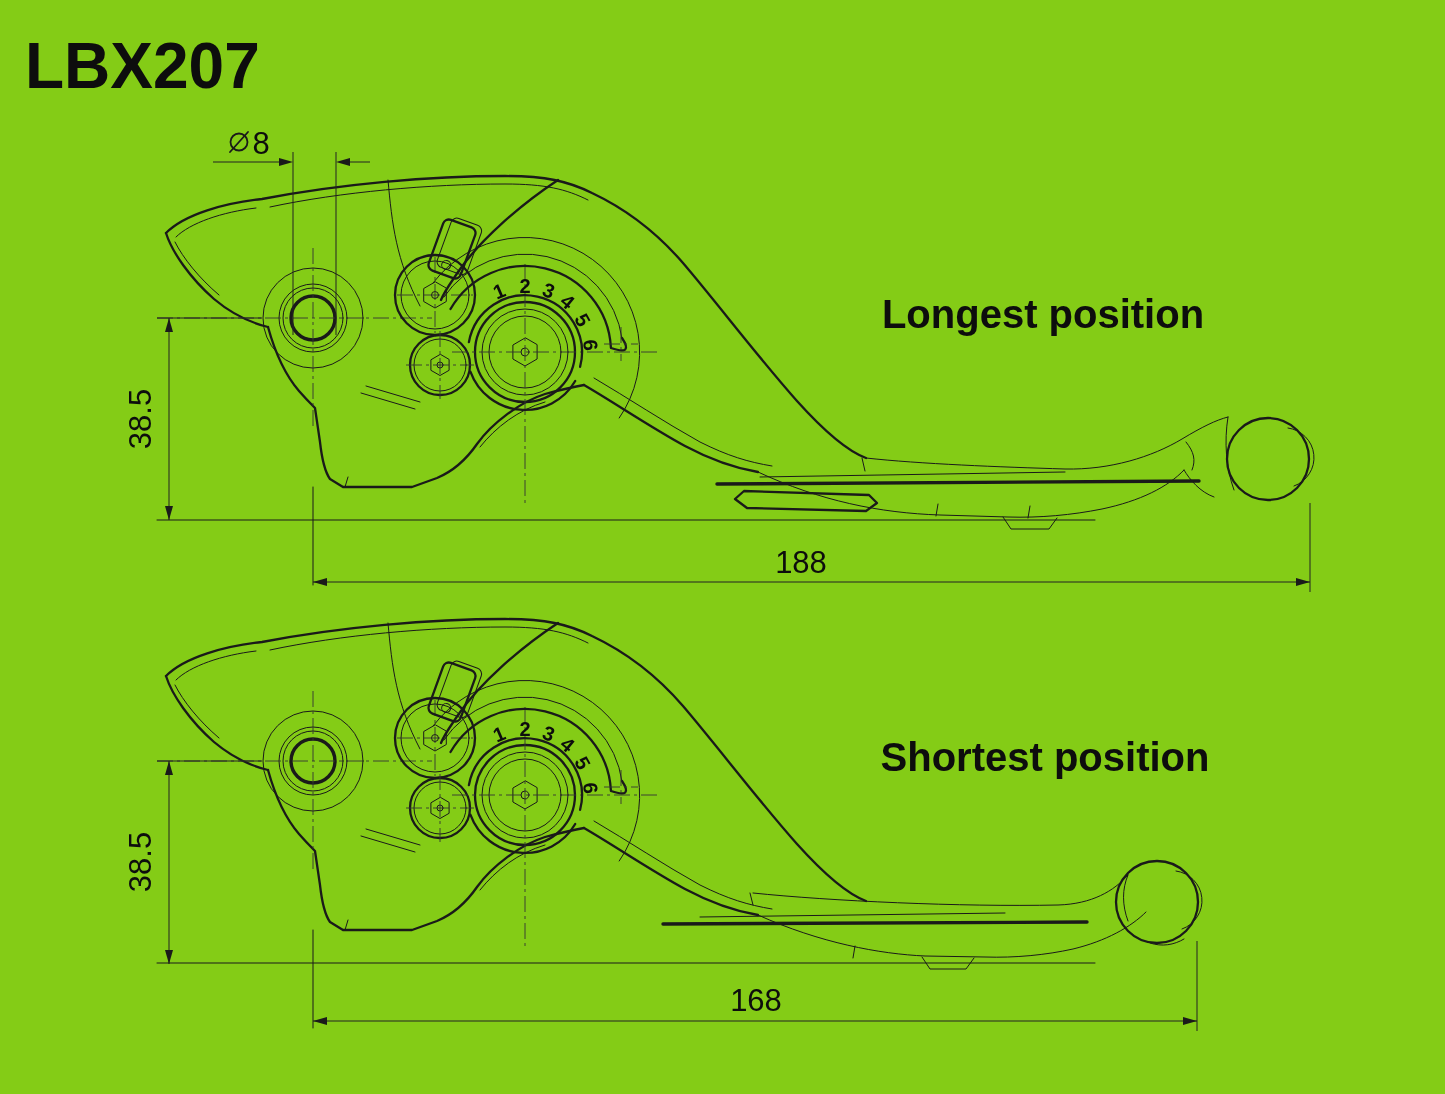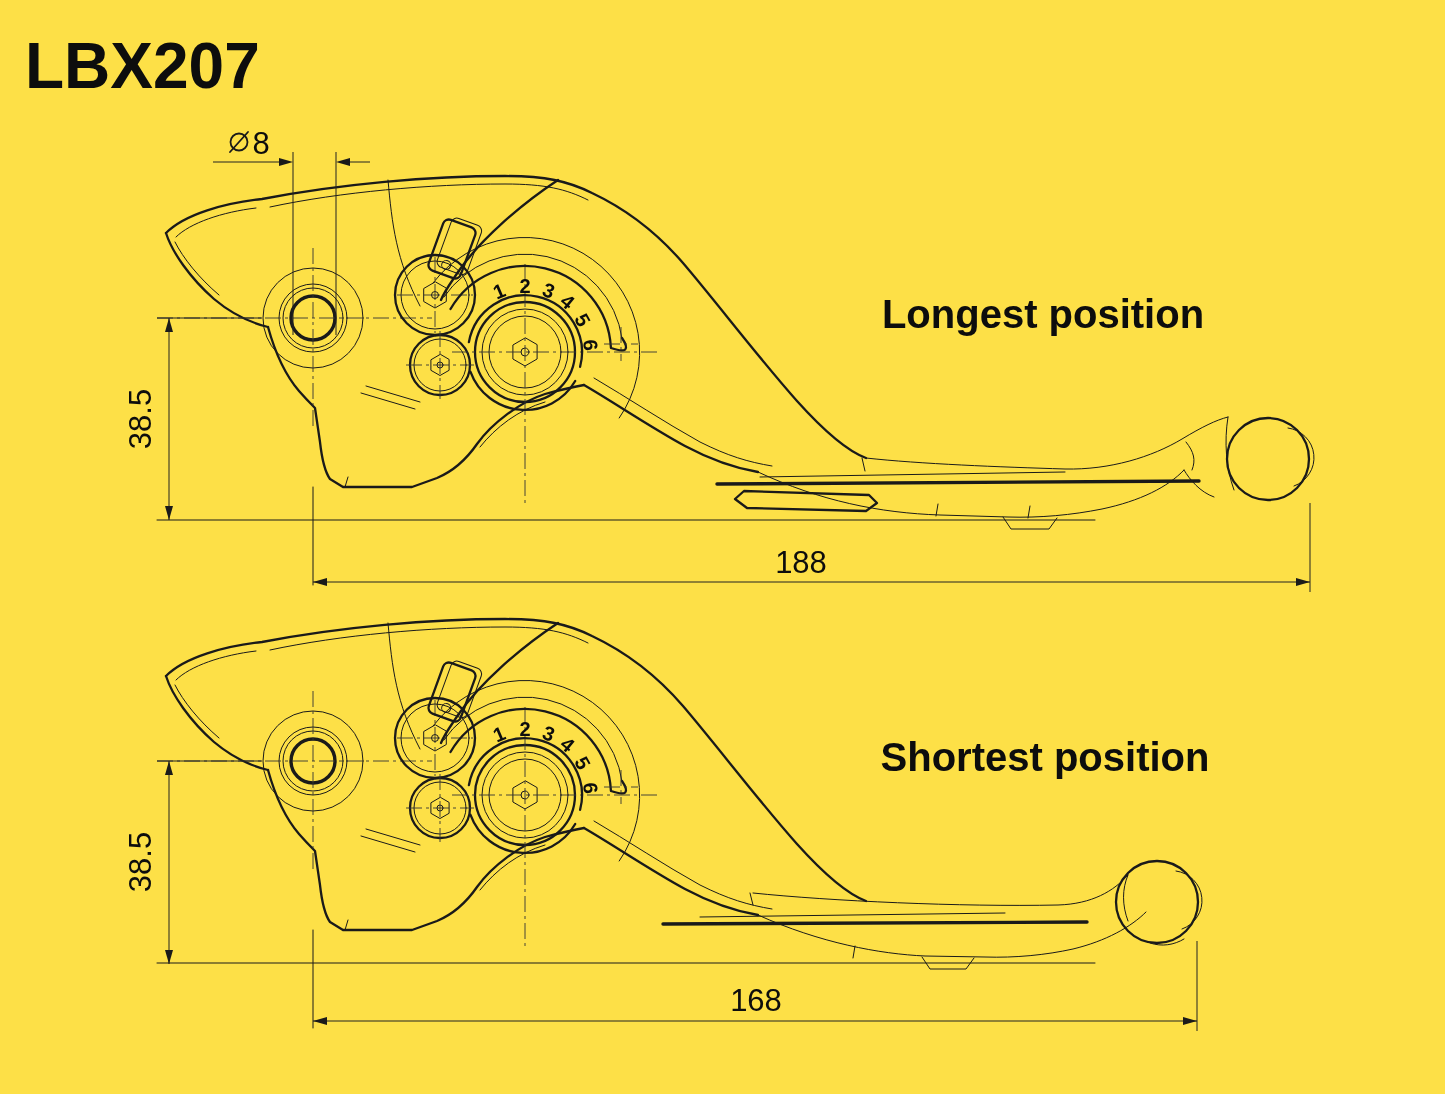--- a/index.html
+++ b/index.html
@@ -1,16 +1,16 @@
 <!DOCTYPE html>
 <html><head>
 <meta charset="utf-8">
 <style>
   html,body{margin:0;padding:0;background:#ffffff;}
-  .page{position:relative;width:1445px;height:1094px;background:#fde047;overflow:hidden;
+  .page{position:relative;width:1445px;height:1094px;background:#84cc16;overflow:hidden;
         font-family:"Liberation Sans", sans-serif;}
   svg{position:absolute;left:0;top:0;}
   
   .b  {fill:none;stroke:#1a1a1a;stroke-width:2.3;stroke-linejoin:round;stroke-linecap:round;}
   .b3 {fill:none;stroke:#1a1a1a;stroke-width:3.4;stroke-linejoin:round;stroke-linecap:round;}
   .t  {fill:none;stroke:#1a1a1a;stroke-width:1;stroke-linejoin:round;stroke-linecap:round;}
   .cl {fill:none;stroke:#333333;stroke-width:.9;stroke-dasharray:16 4 3 4;}
   .dim{fill:none;stroke:#222222;stroke-width:1;}
   .arrow{fill:#1a1a1a;stroke:none;}
   text{fill:#0d0d0d;}

